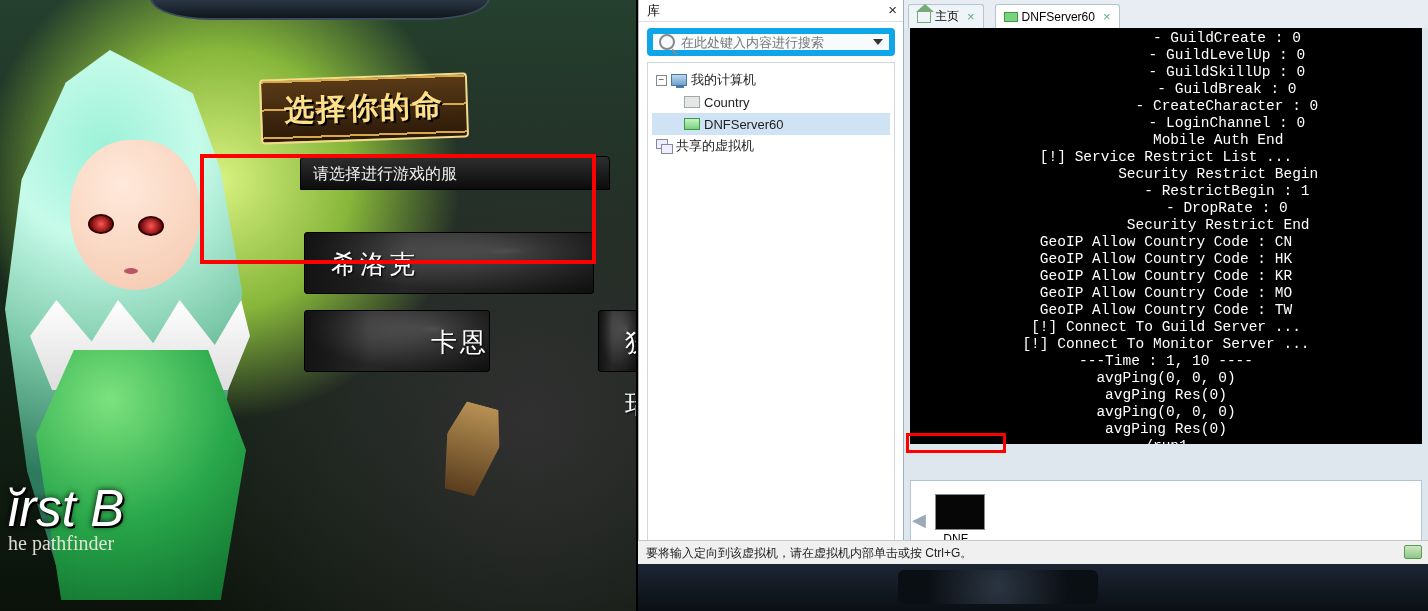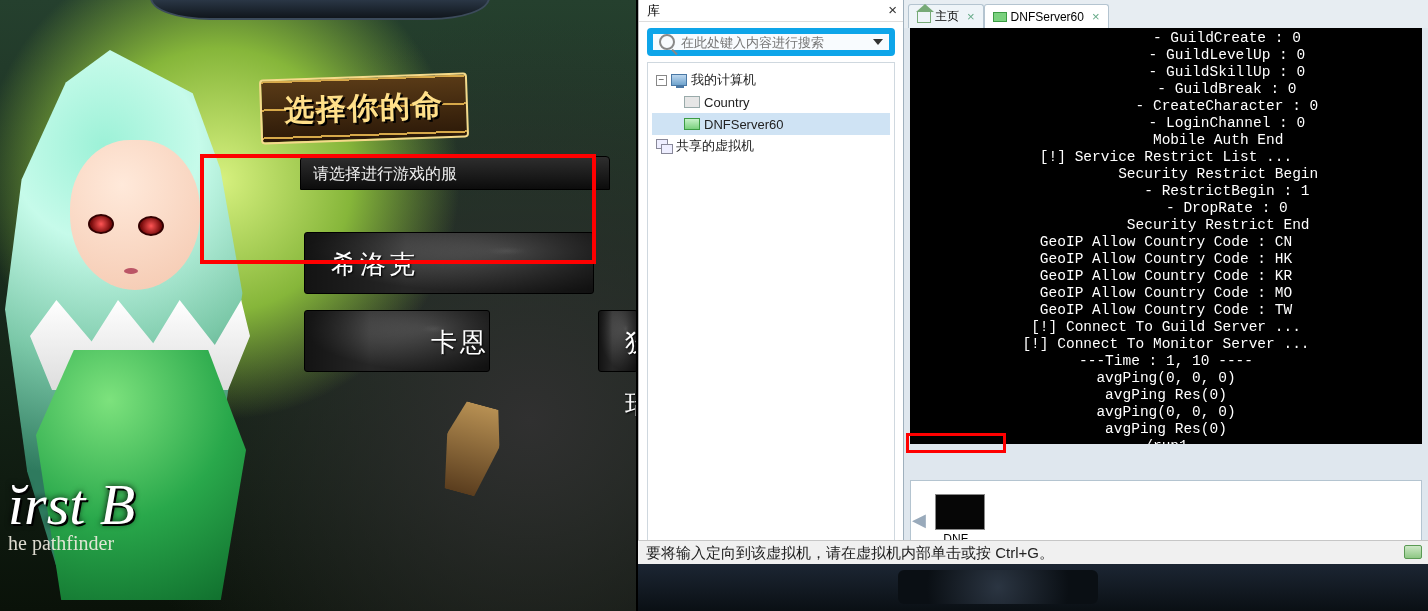--- a/index.html
+++ b/index.html
@@ -93,21 +93,21 @@
   .char .dress{ position:absolute; left:56px; top:300px; width:210px; height:250px;
     background:
       radial-gradient(circle at 35% 20%,#7de27d 0%,#29a84b 50%,#0e6a2b 100%);
     clip-path:polygon(18% 0,82% 0,100% 40%,88% 100%,12% 100%,0 34%);
   }
   .char .shoulder{ position:absolute; left:50px; top:250px; width:220px; height:90px;
     background:linear-gradient(#fff,#ddd); 
     clip-path:polygon(0 40%,12% 0,28% 46%,40% 0,56% 48%,68% 0,84% 50%,96% 0,100% 40%,90% 100%,10% 100%);
   }
   .game-title { position:absolute; left:0; bottom:50px; padding:0 10px 6px 8px; }
-  .game-title .t1{ font-family:Liberation Serif, serif; font-style:italic; font-size:58px; color:#fff; text-shadow:0 0 6px #000,2px 2px 0 #000;}
+  .game-title .t1{ font-family:Liberation Sans, sans-serif; font-style:italic; font-size:51px; color:#fff; text-shadow:0 0 6px #000,2px 2px 0 #000;}
   .game-title .t2{ font-family:"Georgia",serif; font-size:20px; color:#f3efe3; opacity:.9; margin-top:-6px;}
   .glove{ position:absolute; left:444px; top:404px; width:54px; height:90px;
     background:linear-gradient(#b79053,#5a3d1e); clip-path:polygon(20% 0,80% 0,100% 40%,78% 100%,22% 100%,0 40%);
     transform:rotate(15deg);}
 
   
   .lib-panel {
     position:absolute; left:638px; top:0; width:265px; height:564px;
     background:#fff; border-left:1px solid #b9b9b9;
   }
@@ -129,38 +129,38 @@
   .ico-vm{ width:16px;height:12px;border:1px solid #9aa;background:#e6e6e6;margin-right:4px;}
   .ico-vm.on{ background:linear-gradient(#c6f2c9,#7ad17e); border-color:#3c9c44;}
   .ico-share{ width:16px;height:14px; margin-right:4px; position:relative;}
   .ico-share::before,.ico-share::after{content:"";position:absolute;border:1px solid #889;background:#eef;}
   .ico-share::before{left:0;top:0;width:10px;height:8px;}
   .ico-share::after{left:5px;top:5px;width:10px;height:8px;}
 
   
   .right-panel{ position:absolute; left:903px; top:0; width:525px; height:564px;
     background:#dfe7ee; border-left:1px solid #9fb0bd;}
-  .tab-strip{ height:28px; display:flex; align-items:flex-end; padding-left:4px; gap:0; background:#e7edf2;}
+  .tab-strip{ height:28px; display:flex; align-items:flex-end; padding-left:4px; gap:11px; background:#e7edf2;}
   .tab{ height:24px; padding:0 8px; display:flex; align-items:center; gap:4px; border:1px solid #b4c4d0;
     background:#eef4f8; border-bottom:none; border-radius:3px 3px 0 0; font-size:12px; cursor:pointer;}
   .tab.active{ background:#fff;}
   .tab .home-ico{ width:14px;height:12px;border:1px solid #7a7;position:relative;}
   .tab .home-ico::before{content:"";position:absolute;left:-2px;top:-8px;border-left:9px solid transparent;border-right:9px solid transparent;border-bottom:8px solid #7a7;}
   .tab .vm-ico{ width:14px;height:10px;border:1px solid #3c9c44;background:#7ad17e;}
   .tab .x{ margin-left:4px; color:#6a8; font-size:13px;}
   .terminal{ position:absolute; left:6px; right:6px; top:28px; bottom:120px;
     background:#000; color:#fff; font-family:"Consolas","Courier New",monospace; font-size:14.5px;
     line-height:17px; padding:2px 6px; overflow:hidden; white-space:pre;text-align:center;}
   .red-box-2{ position:absolute; left:906px; top:433px; width:100px; height:20px; border:3px solid #ff0000; pointer-events:none;}
   .thumb-strip{ position:absolute; left:6px; right:6px; bottom:4px; height:80px; background:#fff; border:1px solid #b4c4d0; display:flex; align-items:center;}
   .thumb-arrow{ width:16px; color:#9ab; font-size:18px; text-align:center; cursor:pointer;}
   .thumb{ width:66px; text-align:center; font-size:12px;}
   .thumb .pic{ width:50px;height:36px;margin:0 auto 2px;background:#060606;border:1px solid #888;}
   .status-bar{ position:absolute; left:638px; top:540px; right:0; height:24px;
-    background:#f0f0f0; border-top:1px solid #c6c6c6; font-size:15px; line-height:24px; padding:0 8px; color:#222;}
+    background:#f0f0f0; border-top:1px solid #c6c6c6; font-size:12px; line-height:24px; padding:0 8px; color:#222;}
   .status-drive{ position:absolute; right:6px; top:4px; width:18px; height:14px;
     background:linear-gradient(#cde8c6,#8ec784); border:1px solid #5a9a54; border-radius:2px;}
   .bottom-strip{ position:absolute; left:638px; top:564px; right:0; height:47px;
     background: linear-gradient(#1c2633,#0a0f14);}
   .bottom-strip::after{ content:""; position:absolute; left:260px; top:6px; width:200px; height:34px;
     background:radial-gradient(circle,#2b3542 0%,#0a0f14 70%); border-radius:6px;}
 </style>
 </head>
 <body>
 

